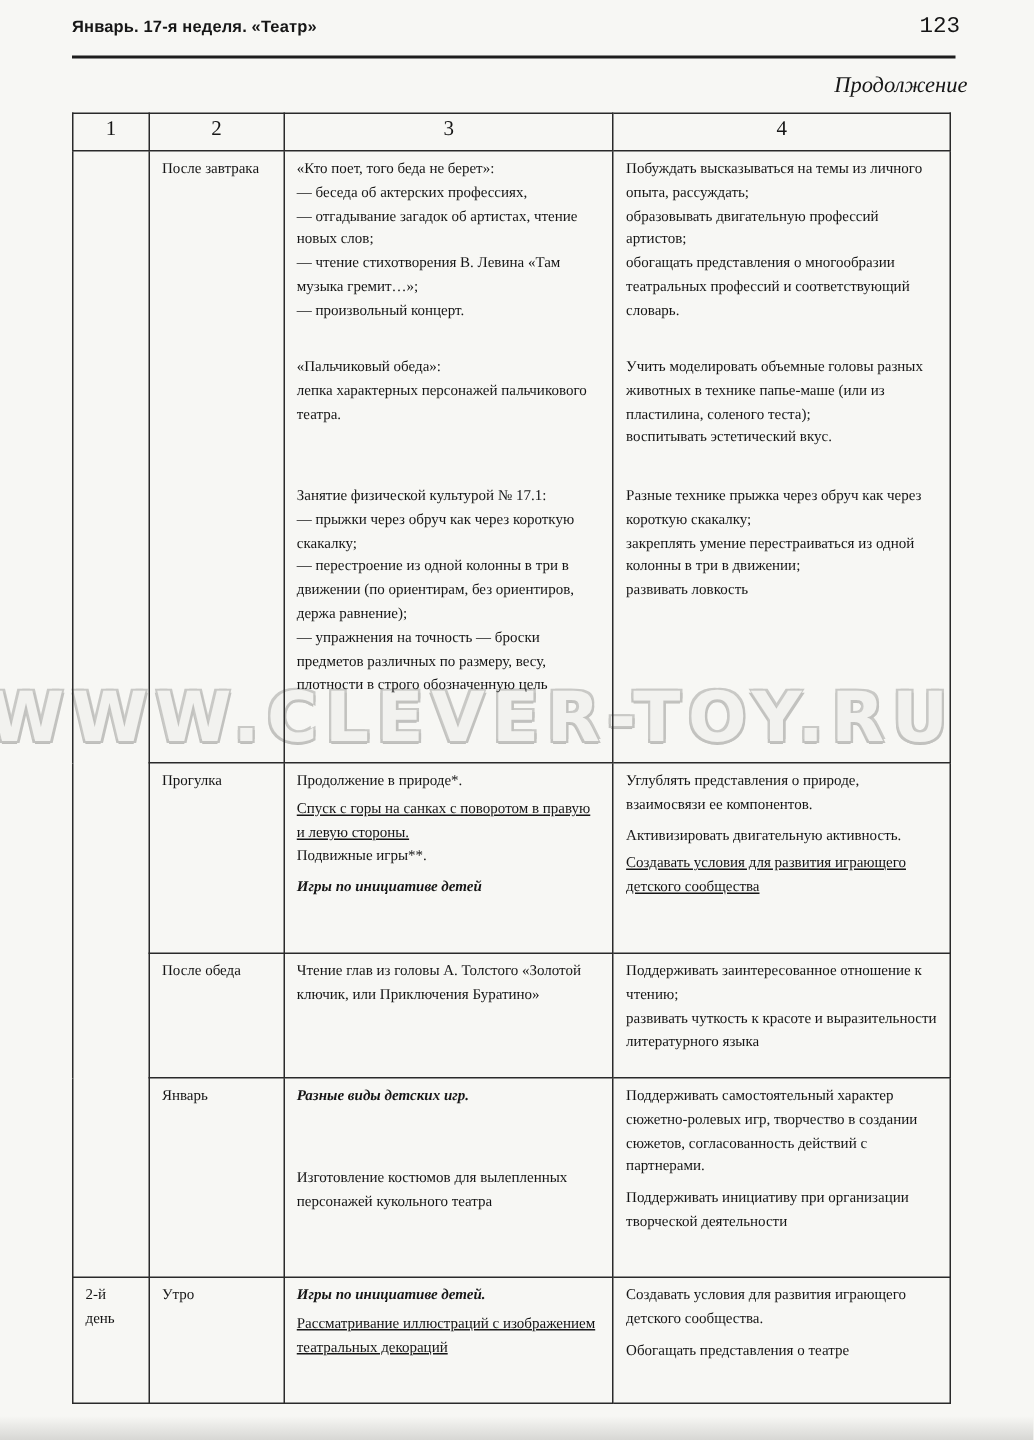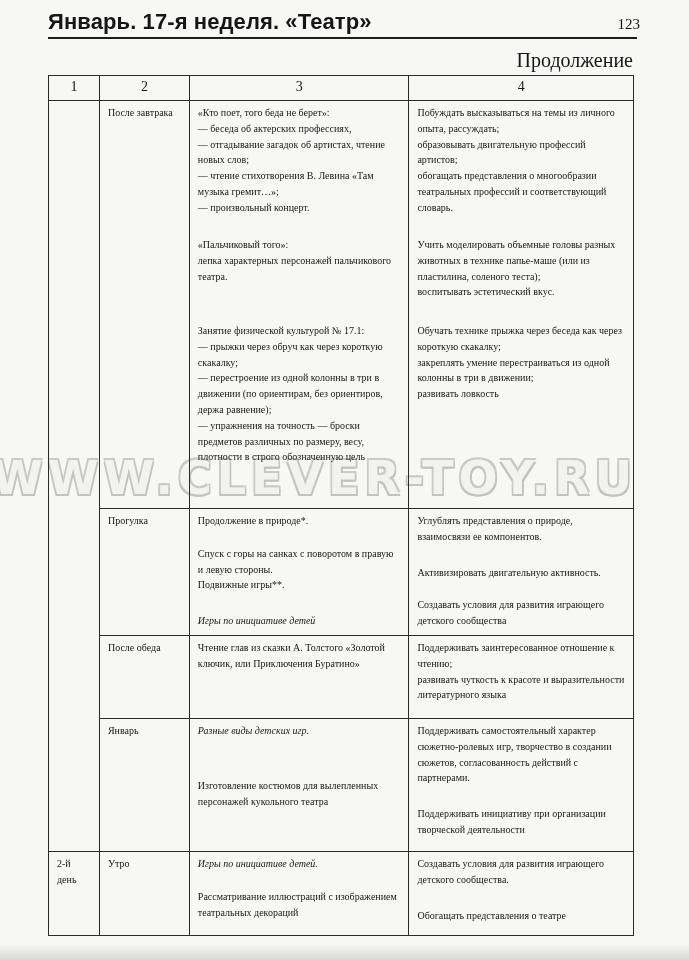--- a/index.html
+++ b/index.html
@@ -11,33 +11,33 @@
     font-family: "Liberation Serif", serif;
     color: #161616;
     overflow: hidden;
   }
   .page-header {
     position: absolute; left: 48px; top: 9px; width: 592px;
     display: flex; justify-content: space-between; align-items: baseline;
   }
   .page-title {
     font-family: "Liberation Sans", sans-serif;
-    font-size: 22px; font-weight: bold; margin: 0; letter-spacing: 0.1px;
+    font-size: 11px; font-weight: bold; margin: 0; letter-spacing: 0.1px;
   }
   .page-number {
-    font-family: Liberation Serif, serif;
+    font-family: Liberation Mono, monospace;
     font-size: 15px;
   }
   .header-rule {
     position: absolute; left: 48px; top: 37px; width: 589px; height: 2px;
     background: #1d1d1d;
   }
   .continuation {
-    position: absolute; top: 49px; right: 56px;
-    font-size: 20px;
+    position: absolute; top: 49px; right: 44px;
+    font-style: italic; font-size: 15px;
   }
   .watermark {
     position: absolute; left: -8px; top: 451px; width: 705px;
     font-family: "DejaVu Sans", sans-serif;
     font-weight: bold;
     font-size: 46px;
     letter-spacing: 5px;
     white-space: nowrap;
     color: #f2f2ef;
     text-shadow:
@@ -63,25 +63,25 @@
     font-weight: normal; text-align: center;
     height: 25px; padding: 3px; font-size: 14px;
   }
   tr.r1 { height: 408px; }
   tr.r2 { height: 127px; }
   tr.r3 { height: 83px;  }
   tr.r4 { height: 133px; }
   tr.r5 { height: 84px;  }
   p { margin: 0; }
   .b { font-weight: normal; }
-  .i { font-style: italic; }
+  .i { font-style: italic; font-weight: bold; }
   .blk-a { min-height: 132px; }
   .blk-b { min-height: 86px; }
-  .mt-sm { margin-top: 20px; }
-  .mt-md { margin-top: 17px; }
+  .mt-sm { margin-top: 5px; }
+  .mt-md { margin-top: 3px; text-decoration: underline; }
   .mt-xl { margin-top: 39px; }
   .scan-edge {
     position: absolute; left: 0; right: 0; bottom: 0; height: 16px;
     background: linear-gradient(#f7f7f4, #d7d7d4);
   }
 </style>
 </head>
 <body>
 
 <header class="page-header">
@@ -115,42 +115,42 @@
     </td>
     <td>
       <div class="blk-a">
         <p class="b">«Кто поет, того беда не берет»:</p>
         <p>— беседа об актерских профессиях,</p>
         <p>— отгадывание загадок об артистах, чтение новых слов;</p>
         <p>— чтение стихотворения В. Левина «Там музыка гремит…»;</p>
         <p>— произвольный концерт.</p>
       </div>
       <div class="blk-b">
-        <p class="b">«Пальчиковый того»:</p>
+        <p class="b">«Пальчиковый обеда»:</p>
         <p>лепка характерных персонажей пальчикового театра.</p>
       </div>
       <div>
         <p class="b">Занятие физической культурой № 17.1:</p>
         <p>— прыжки через обруч как через короткую скакалку;</p>
         <p>— перестроение из одной колонны в три в движении (по ориентирам, без ориентиров, держа равнение);</p>
         <p>— упражнения на точность — броски предметов различных по размеру, весу, плотности в строго обозначенную цель</p>
       </div>
     </td>
     <td>
       <div class="blk-a">
         <p>Побуждать высказываться на темы из личного опыта, рассуждать;</p>
         <p>образовывать двигательную профессий артистов;</p>
         <p>обогащать представления о многообразии театральных профессий и соответствующий словарь.</p>
       </div>
       <div class="blk-b">
         <p>Учить моделировать объемные головы разных животных в технике папье-маше (или из пластилина, соленого теста);</p>
         <p>воспитывать эстетический вкус.</p>
       </div>
       <div>
-        <p>Обучать технике прыжка через беседа как через короткую скакалку;</p>
+        <p>Разные технике прыжка через обруч как через короткую скакалку;</p>
         <p>закреплять умение перестраиваться из одной колонны в три в движении;</p>
         <p>развивать ловкость</p>
       </div>
     </td>
   </tr>
 
   <tr class="r2">
     <td>
       <p>Прогулка</p>
     </td>
@@ -165,21 +165,21 @@
       <p class="mt-sm">Активизировать двигательную активность.</p>
       <p class="mt-md">Создавать условия для развития играющего детского сообщества</p>
     </td>
   </tr>
 
   <tr class="r3">
     <td>
       <p>После обеда</p>
     </td>
     <td>
-      <p>Чтение глав из сказки А. Толстого «Золотой ключик, или Приключения Буратино»</p>
+      <p>Чтение глав из головы А. Толстого «Золотой ключик, или Приключения Буратино»</p>
     </td>
     <td>
       <p>Поддерживать заинтересованное отношение к чтению;</p>
       <p>развивать чуткость к красоте и выразительности литературного языка</p>
     </td>
   </tr>
 
   <tr class="r4">
     <td>
       <p>Январь</p>

